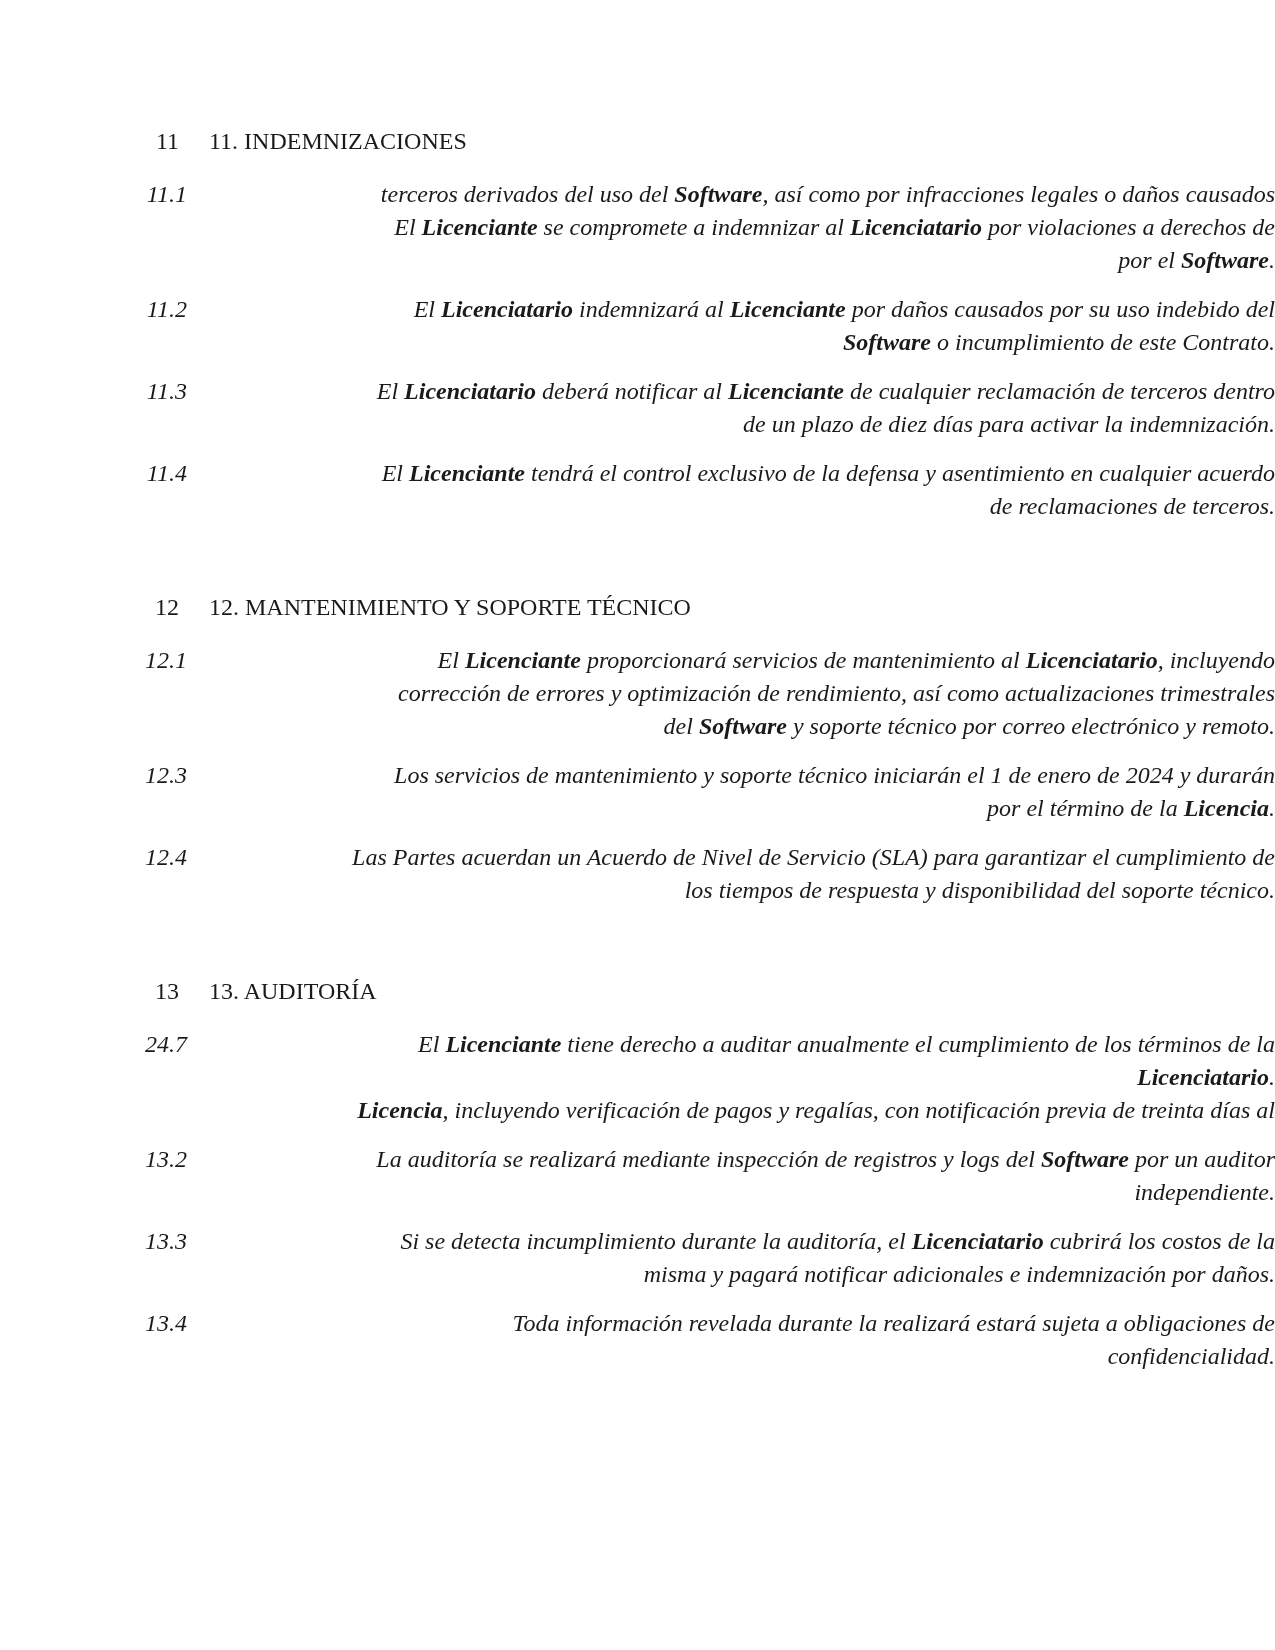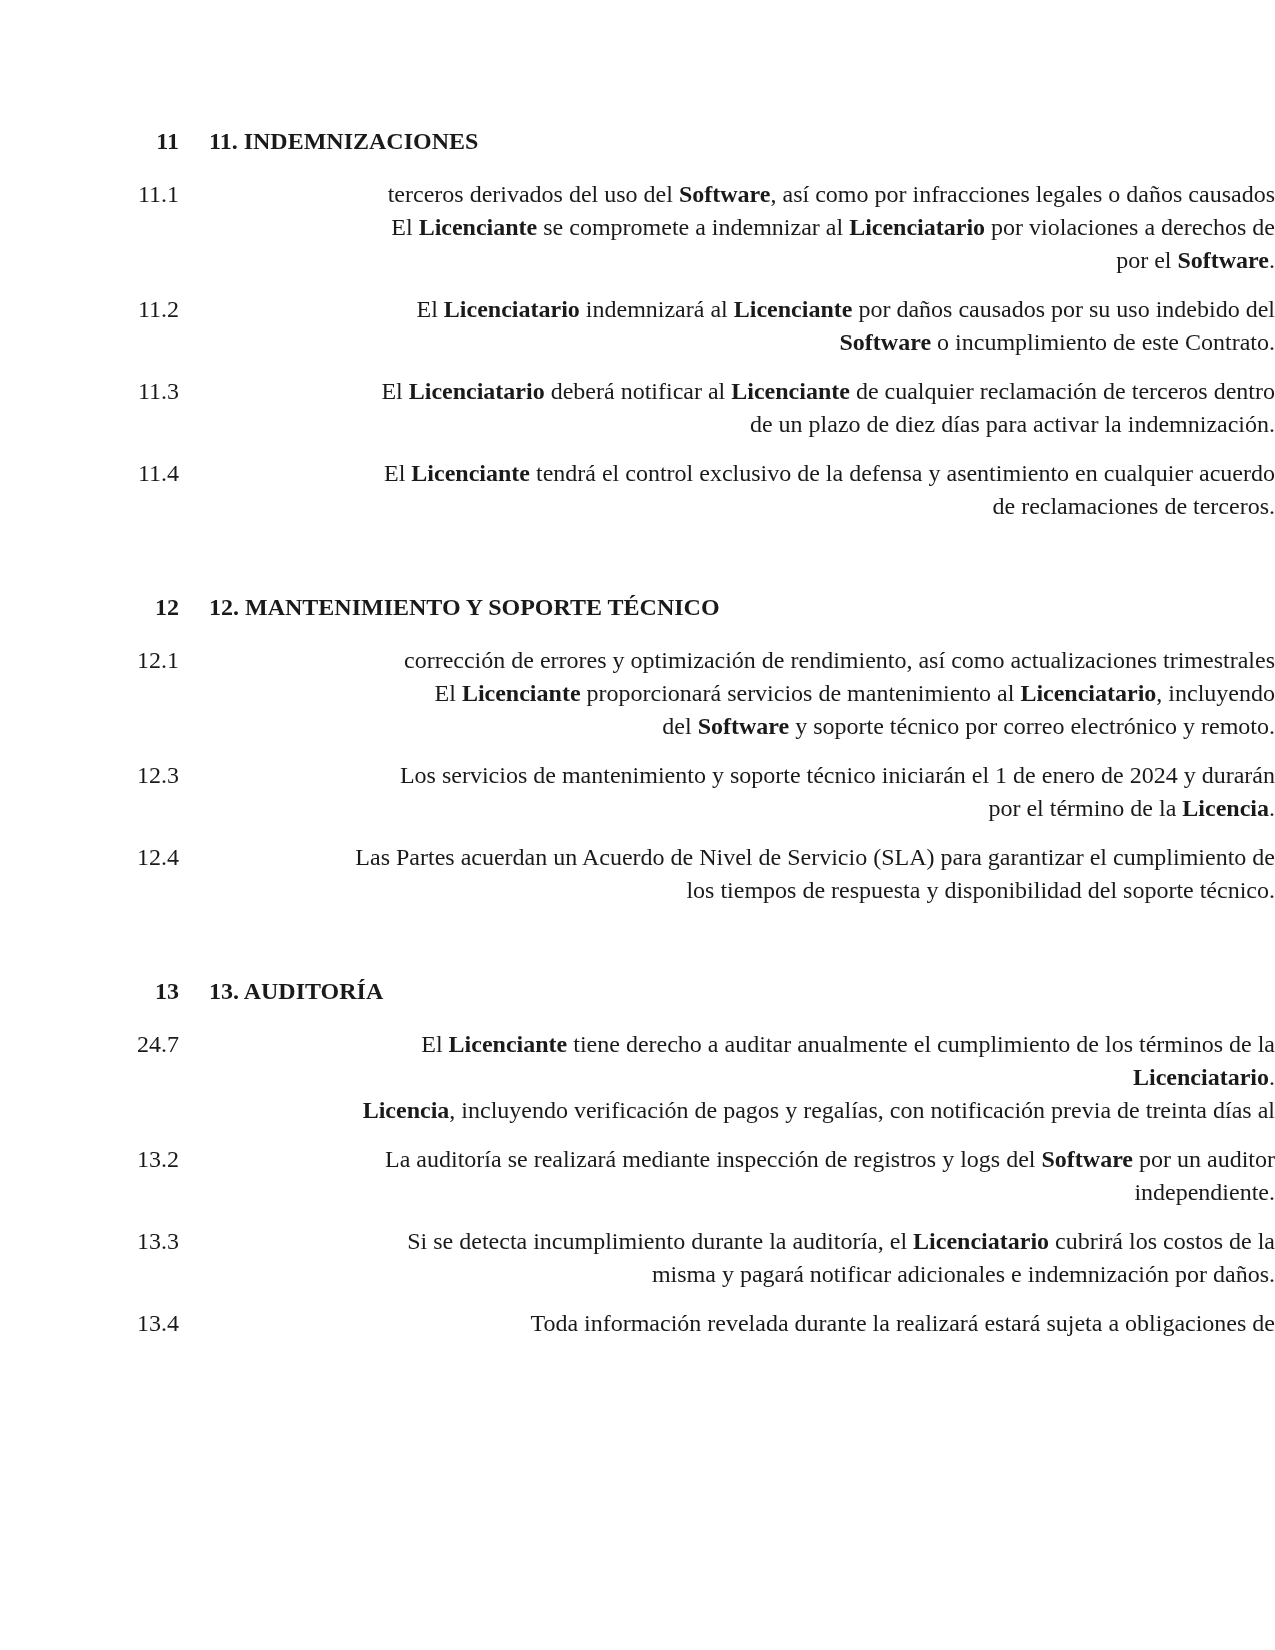--- a/index.html
+++ b/index.html
@@ -35,28 +35,29 @@
     flex: 0 0 179px;
     text-align: right;
     white-space: pre;
   }
   .body {
     margin-left: 30px;
     flex: 1 1 auto;
     min-width: 0;
   }
   .heading-row {
-    font-weight: 700;
+    font-weight: 400;
     margin: 52px 0 20px 0;
   }
   section.contract-section:first-child .heading-row {
     margin-top: 0;
   }
   .clause {
-    margin: 0 0 16px 0;
+    margin: 0 0 16px 8px;
+    font-style: italic;
   }
   .line {
     white-space: pre;
     text-align: right;
   }
   .line b {
     font-weight: 700;
   }
 </style>
 </head>
@@ -100,22 +101,22 @@
       </div>
     </section>
     <section class="contract-section">
       <div class="row heading-row">
         <span class="num">12</span>
         <div class="body"><span class="line">12. MANTENIMIENTO Y SOPORTE TÉCNICO</span></div>
       </div>
       <div class="row clause">
         <span class="num">12.1</span>
         <div class="body">
+          <div class="line"><span>El </span><b>Licenciante</b><span> proporcionará servicios de mantenimiento al </span><b>Licenciatario</b><span>, incluyendo</span></div>
           <div class="line"><span>corrección de errores y optimización de rendimiento, así como actualizaciones trimestrales</span></div>
-          <div class="line"><span>El </span><b>Licenciante</b><span> proporcionará servicios de mantenimiento al </span><b>Licenciatario</b><span>, incluyendo</span></div>
           <div class="line"><span>del </span><b>Software</b><span> y soporte técnico por correo electrónico y remoto.</span></div>
         </div>
       </div>
       <div class="row clause">
         <span class="num">12.3</span>
         <div class="body">
           <div class="line"><span>Los servicios de mantenimiento y soporte técnico iniciarán el 1 de enero de 2024 y durarán</span></div>
           <div class="line"><span>por el término de la </span><b>Licencia</b><span>.</span></div>
         </div>
       </div>
@@ -151,16 +152,17 @@
         <span class="num">13.3</span>
         <div class="body">
           <div class="line"><span>Si se detecta incumplimiento durante la auditoría, el </span><b>Licenciatario</b><span> cubrirá los costos de la</span></div>
           <div class="line"><span>misma y pagará notificar adicionales e indemnización por daños.</span></div>
         </div>
       </div>
       <div class="row clause">
         <span class="num">13.4</span>
         <div class="body">
           <div class="line"><span>Toda información revelada durante la realizará estará sujeta a obligaciones de</span></div>
+          <div class="line"><span>confidencialidad.</span></div>
         </div>
       </div>
     </section>
   </main>
 
 </body></html>

